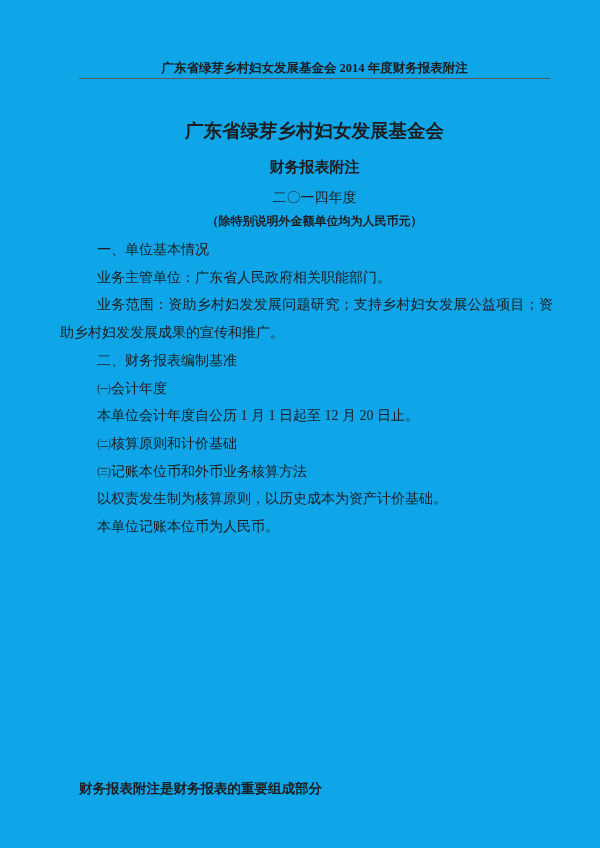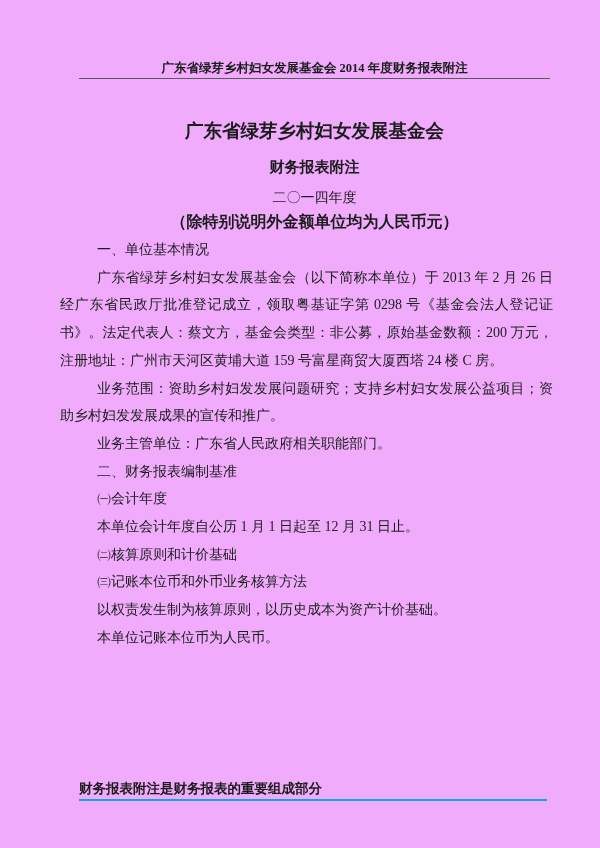--- a/index.html
+++ b/index.html
@@ -4,21 +4,21 @@
 <style>
   html, body {
     margin: 0;
     padding: 0;
     background: #ffffff;
   }
   .page {
     position: relative;
     width: 600px;
     height: 848px;
-    background: #f0abfc;
+    background: #0ea5e9;
     color: #1c1c1c;
     font-family: "Liberation Serif", "DejaVu Serif", serif;
     overflow: hidden;
   }
   .running-header {
     position: absolute;
     left: 79px;
     top: 0;
     width: 471px;
     box-sizing: border-box;
@@ -49,21 +49,21 @@
     line-height: 16px;
     margin: 18px 0 0 0;
   }
   .doc-year {
     font-size: 14px;
     font-weight: normal;
     line-height: 15px;
     margin: 15px 0 0 0;
   }
   .doc-unit-note {
-    font-size: 16px;
+    font-size: 12px;
     font-weight: bold;
     line-height: 15px;
     margin: 9px 0 0 0;
   }
   .doc-body {
     position: absolute;
     left: 60px;
     top: 236px;
     width: 493px;
     font-size: 14px;
@@ -97,26 +97,25 @@
 
   <div class="title-block">
     <h1 class="doc-title">广东省绿芽乡村妇女发展基金会</h1>
     <h2 class="doc-subtitle">财务报表附注</h2>
     <p class="doc-year">二〇一四年度</p>
     <p class="doc-unit-note">（除特别说明外金额单位均为人民币元）</p>
   </div>
 
   <div class="doc-body">
       <p>一、单位基本情况</p>
-      <p>广东省绿芽乡村妇女发展基金会（以下简称本单位）于 2013 年 2 月 26 日经广东省民政厅批准登记成立，领取粤基证字第 0298 号《基金会法人登记证书》。法定代表人：蔡文方，基金会类型：非公募，原始基金数额：200 万元，注册地址：广州市天河区黄埔大道 159 号富星商贸大厦西塔 24 楼 C 房。</p>
+      <p>业务主管单位：广东省人民政府相关职能部门。</p>
       <p>业务范围：资助乡村妇发发展问题研究；支持乡村妇女发展公益项目；资助乡村妇发发展成果的宣传和推广。</p>
-      <p>业务主管单位：广东省人民政府相关职能部门。</p>
       <p>二、财务报表编制基准</p>
       <p>㈠会计年度</p>
-      <p>本单位会计年度自公历 1 月 1 日起至 12 月 31 日止。</p>
+      <p>本单位会计年度自公历 1 月 1 日起至 12 月 20 日止。</p>
       <p>㈡核算原则和计价基础</p>
       <p>㈢记账本位币和外币业务核算方法</p>
       <p>以权责发生制为核算原则，以历史成本为资产计价基础。</p>
       <p>本单位记账本位币为人民币。</p>
     </div>
 
   <div class="footer-note">财务报表附注是财务报表的重要组成部分</div>
 
 </div>
 

